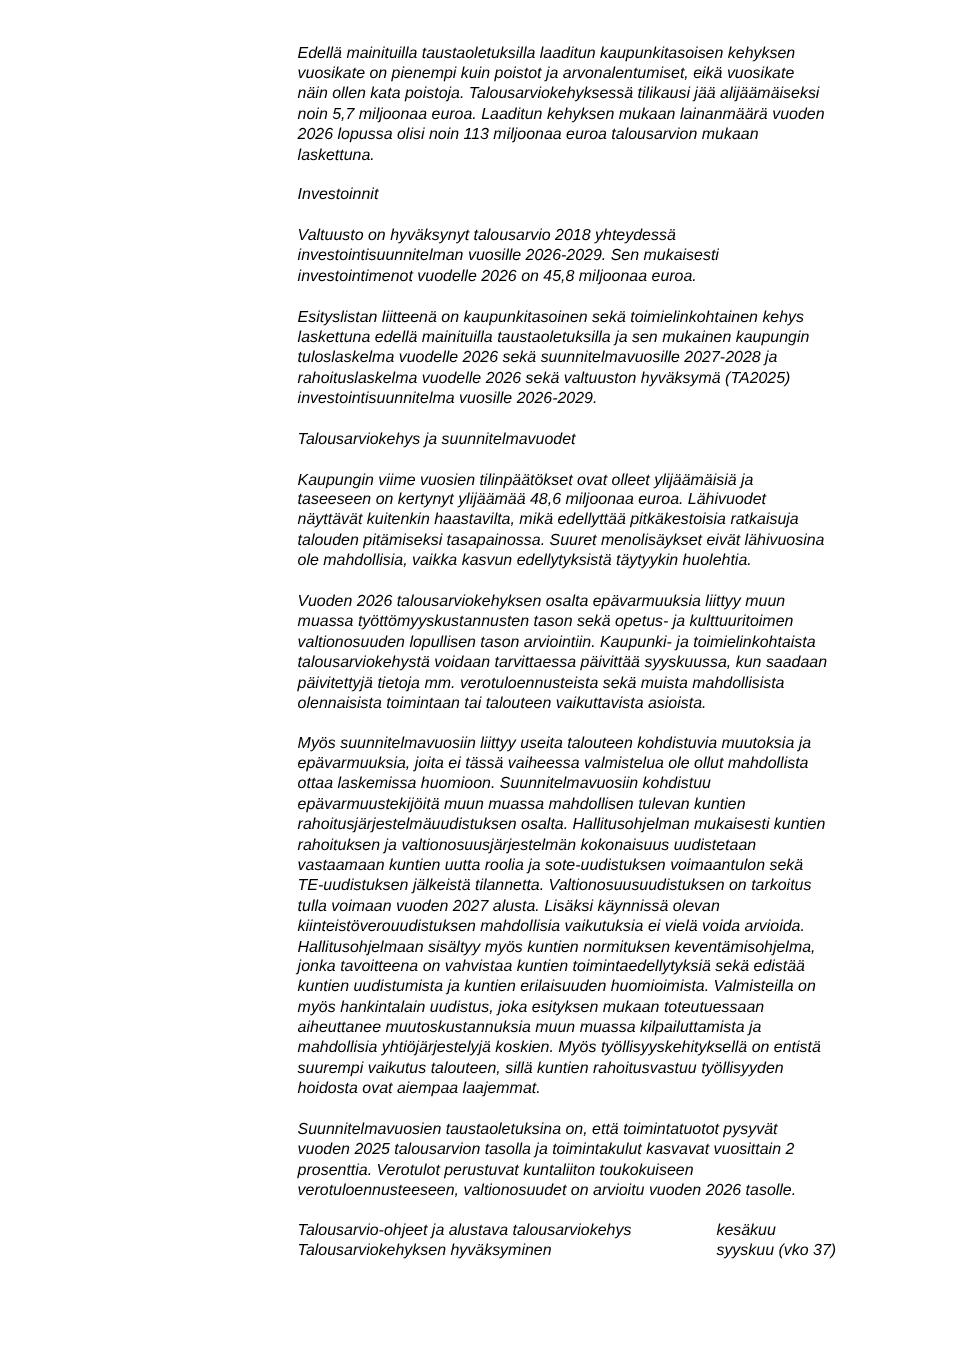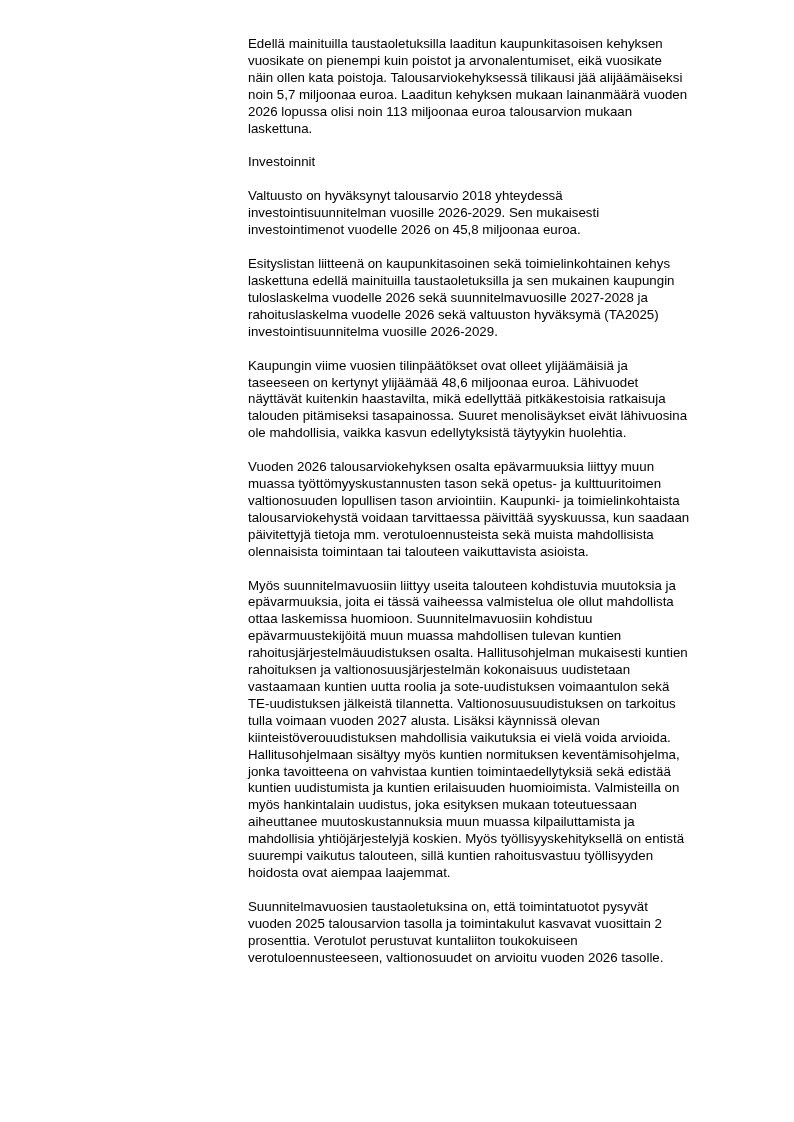--- a/index.html
+++ b/index.html
@@ -17,20 +17,21 @@
   .content {
     position: absolute;
     left: 248px;
     top: 36px;
     width: 502px;
     color: #000000;
     font-family: "Liberation Sans", "DejaVu Sans", sans-serif;
     font-size: 13.3px;
     line-height: 16.9px;
     text-align: left;
+    font-style: italic;
   }
   .block {
     margin: 0 0 17px 0;
     white-space: pre-line;
   }
   .heading {
     white-space: normal;
     margin-top: 16px;
   }
   .schedule {
@@ -62,20 +63,21 @@
     <div class="block paragraph">Valtuusto on hyväksynyt talousarvio 2018 yhteydessä
 investointisuunnitelman vuosille 2026-2029. Sen mukaisesti
 investointimenot vuodelle 2026 on 45,8 miljoonaa euroa.</div>
 
     <div class="block paragraph">Esityslistan liitteenä on kaupunkitasoinen sekä toimielinkohtainen kehys
 laskettuna edellä mainituilla taustaoletuksilla ja sen mukainen kaupungin
 tuloslaskelma vuodelle 2026 sekä suunnitelmavuosille 2027-2028 ja
 rahoituslaskelma vuodelle 2026 sekä valtuuston hyväksymä (TA2025)
 investointisuunnitelma vuosille 2026-2029.</div>
 
+    <div class="block heading">Talousarviokehys ja suunnitelmavuodet</div>
 
     <div class="block paragraph">Kaupungin viime vuosien tilinpäätökset ovat olleet ylijäämäisiä ja
 taseeseen on kertynyt ylijäämää 48,6 miljoonaa euroa. Lähivuodet
 näyttävät kuitenkin haastavilta, mikä edellyttää pitkäkestoisia ratkaisuja
 talouden pitämiseksi tasapainossa. Suuret menolisäykset eivät lähivuosina
 ole mahdollisia, vaikka kasvun edellytyksistä täytyykin huolehtia.</div>
 
     <div class="block paragraph">Vuoden 2026 talousarviokehyksen osalta epävarmuuksia liittyy muun
 muassa työttömyyskustannusten tason sekä opetus- ja kulttuuritoimen
 valtionosuuden lopullisen tason arviointiin. Kaupunki- ja toimielinkohtaista
@@ -101,15 +103,25 @@
 mahdollisia yhtiöjärjestelyjä koskien. Myös työllisyyskehityksellä on entistä
 suurempi vaikutus talouteen, sillä kuntien rahoitusvastuu työllisyyden
 hoidosta ovat aiempaa laajemmat.</div>
 
     <div class="block paragraph">Suunnitelmavuosien taustaoletuksina on, että toimintatuotot pysyvät
 vuoden 2025 talousarvion tasolla ja toimintakulut kasvavat vuosittain 2
 prosenttia. Verotulot perustuvat kuntaliiton toukokuiseen
 verotuloennusteeseen, valtionosuudet on arvioitu vuoden 2026 tasolle.</div>
 
 
+    <div class="schedule">
+      <div class="schedule-row">
+        <span class="schedule-task">Talousarvio-ohjeet ja alustava talousarviokehys</span>
+        <span class="schedule-time">kesäkuu</span>
+      </div>
+      <div class="schedule-row">
+        <span class="schedule-task">Talousarviokehyksen hyväksyminen</span>
+        <span class="schedule-time">syyskuu (vko 37)</span>
+      </div>
+    </div>
 
   </div>
 </div>
 
 </body></html>

